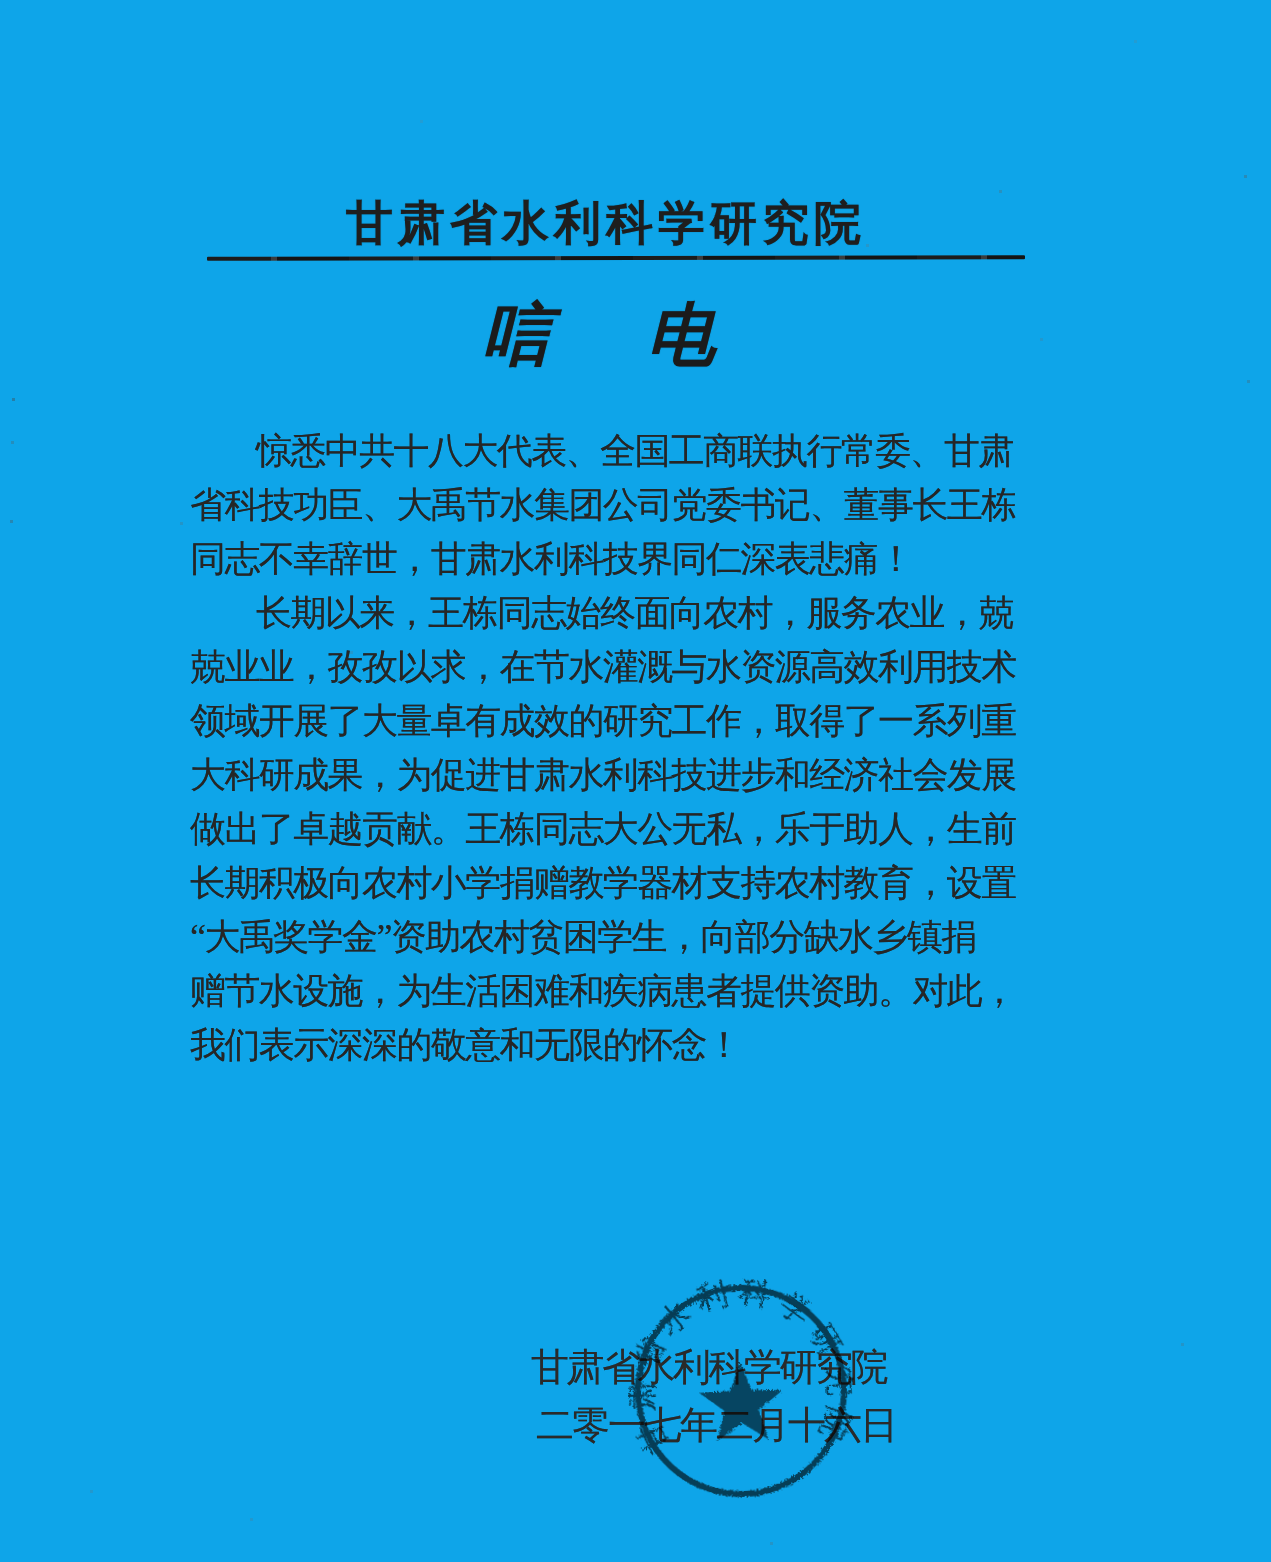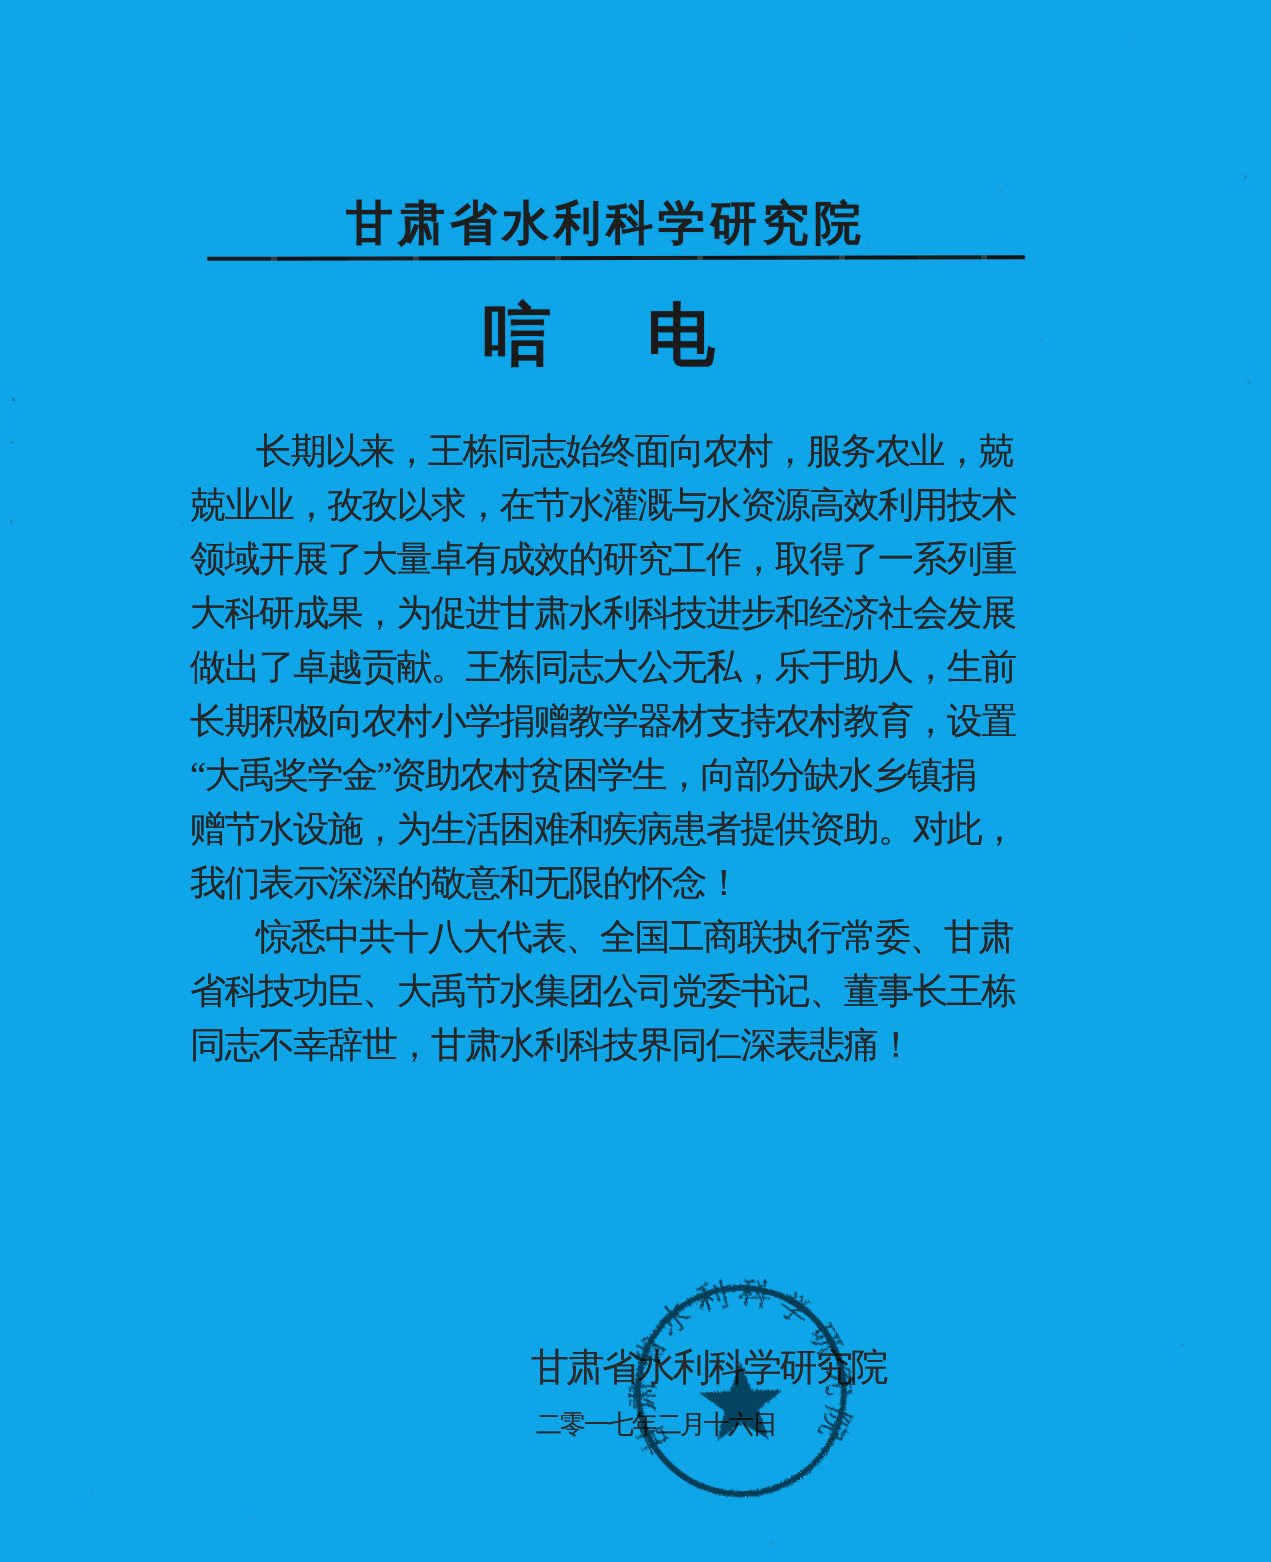--- a/index.html
+++ b/index.html
@@ -30,20 +30,21 @@
   }
   .doc-title{
     position:absolute;top:298px;left:190px;width:832px;
     margin:0;
     text-align:center;
     font-weight:700;
     font-size:68px;line-height:74px;
     letter-spacing:14px;
     color:#1b1b1b;
     text-shadow:0 0 1px rgba(0,0,0,.5);
+    font-style:italic;
   }
   .body-text{
     position:absolute;top:424px;left:190px;width:856px;
   }
   .body-text p{
     margin:0;
     white-space:pre-line;
     font-size:36px;
     line-height:54px;
     letter-spacing:-1.6px;
@@ -52,21 +53,21 @@
     text-shadow:0 0 0.6px rgba(20,20,20,.55);
   }
   .sig-org{
     position:absolute;top:1345px;left:531px;
     font-size:38px;line-height:44px;letter-spacing:-2.5px;
     color:#2a2a2a;
     text-shadow:0 0 0.6px rgba(20,20,20,.5);
   }
   .sig-date{
     position:absolute;top:1403px;left:536px;
-    font-size:26px;line-height:44px;letter-spacing:-2px;
+    font-size:38px;line-height:44px;letter-spacing:-2px;
     color:#2a2a2a;
     text-shadow:0 0 0.6px rgba(20,20,20,.5);
   }
   .seal{
     position:absolute;top:1278px;left:628px;width:226px;height:226px;
     mix-blend-mode:multiply;
     opacity:.88;
     transform:rotate(-2deg);
   }
   .specks{
@@ -96,32 +97,32 @@
 
 <div class="page">
 
   <div class="letterhead">甘肃省水利科学研究院</div>
 
   <div class="rule"></div>
 
   <h1 class="doc-title">唁　电</h1>
 
   <div class="body-text">
+    <p>惊悉中共十八大代表、全国工商联执行常委、甘肃
+省科技功臣、大禹节水集团公司党委书记、董事长王栋
+同志不幸辞世，甘肃水利科技界同仁深表悲痛！</p>
     <p>长期以来，王栋同志始终面向农村，服务农业，兢
 兢业业，孜孜以求，在节水灌溉与水资源高效利用技术
 领域开展了大量卓有成效的研究工作，取得了一系列重
 大科研成果，为促进甘肃水利科技进步和经济社会发展
 做出了卓越贡献。王栋同志大公无私，乐于助人，生前
 长期积极向农村小学捐赠教学器材支持农村教育，设置
 “大禹奖学金”资助农村贫困学生，向部分缺水乡镇捐
 赠节水设施，为生活困难和疾病患者提供资助。对此，
 我们表示深深的敬意和无限的怀念！</p>
-    <p>惊悉中共十八大代表、全国工商联执行常委、甘肃
-省科技功臣、大禹节水集团公司党委书记、董事长王栋
-同志不幸辞世，甘肃水利科技界同仁深表悲痛！</p>
   </div>
 
   <div class="sig-org">甘肃省水利科学研究院</div>
 
   <div class="sig-date">二零一七年二月十六日</div>
 
   <div class="seal">
     <svg width="226" height="226" viewBox="-113 -113 226 226" xmlns="http://www.w3.org/2000/svg">
       <defs>
         <filter id="grit" x="-20%" y="-20%" width="140%" height="140%">

